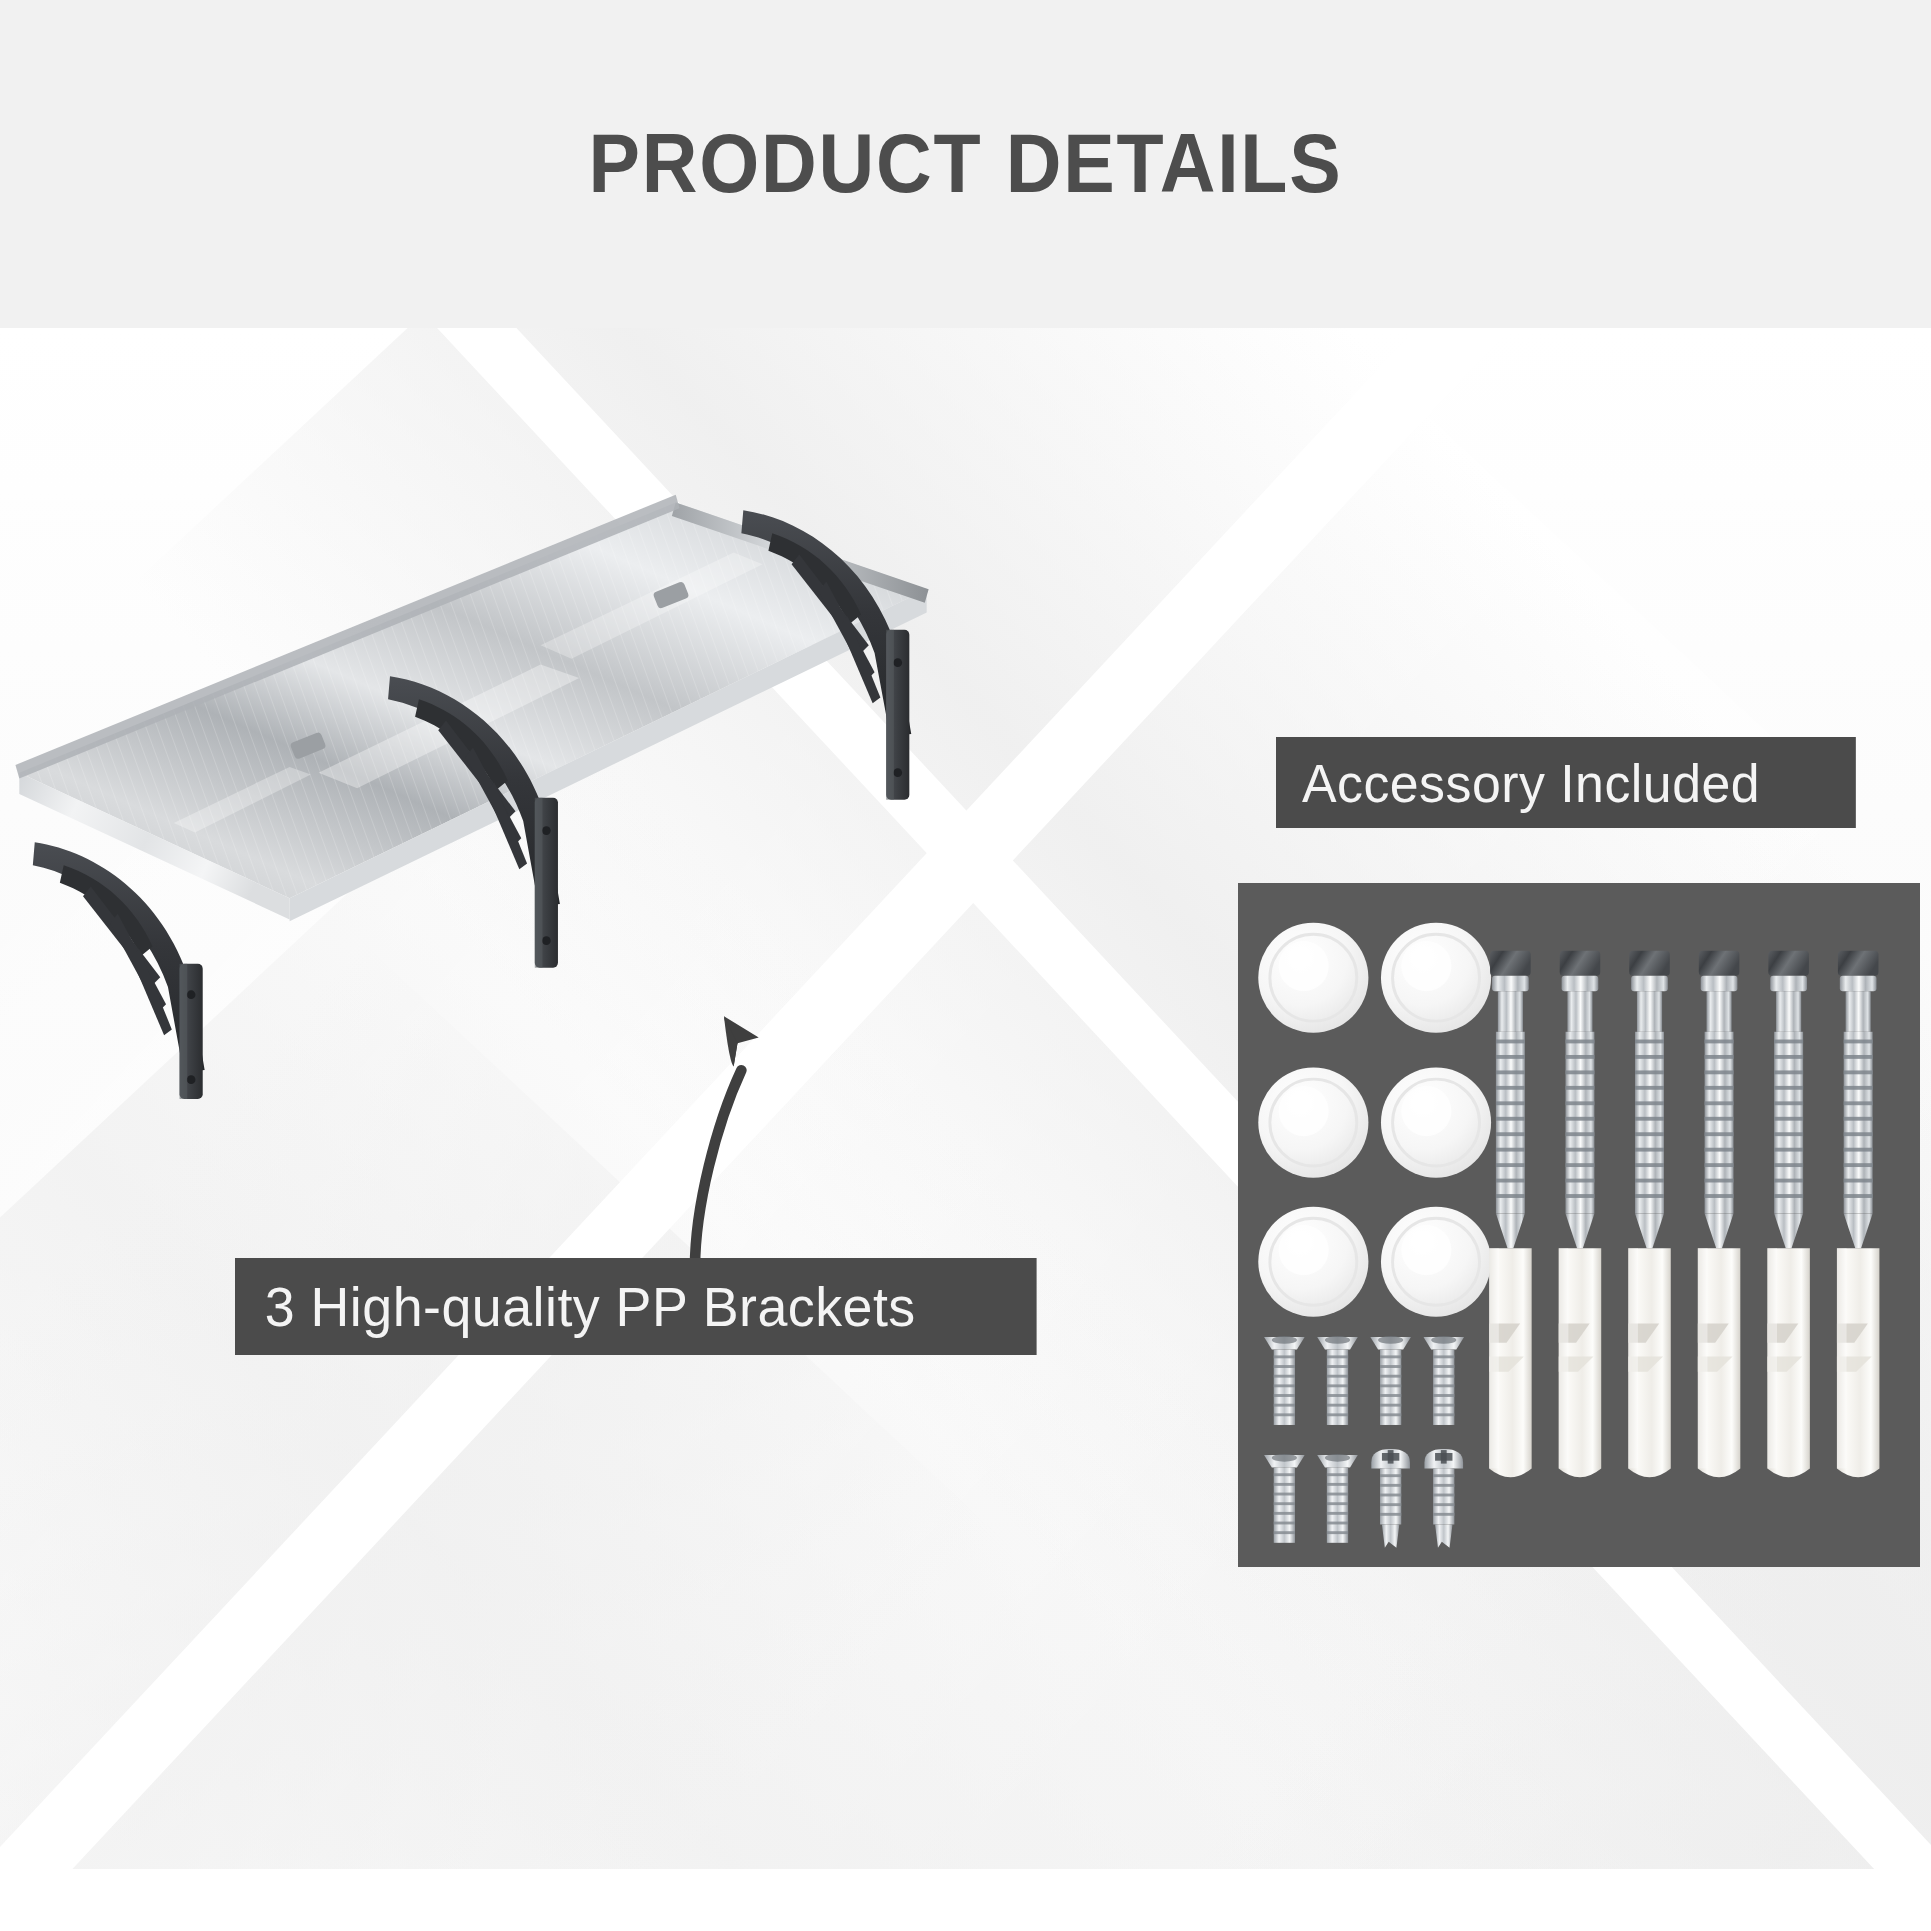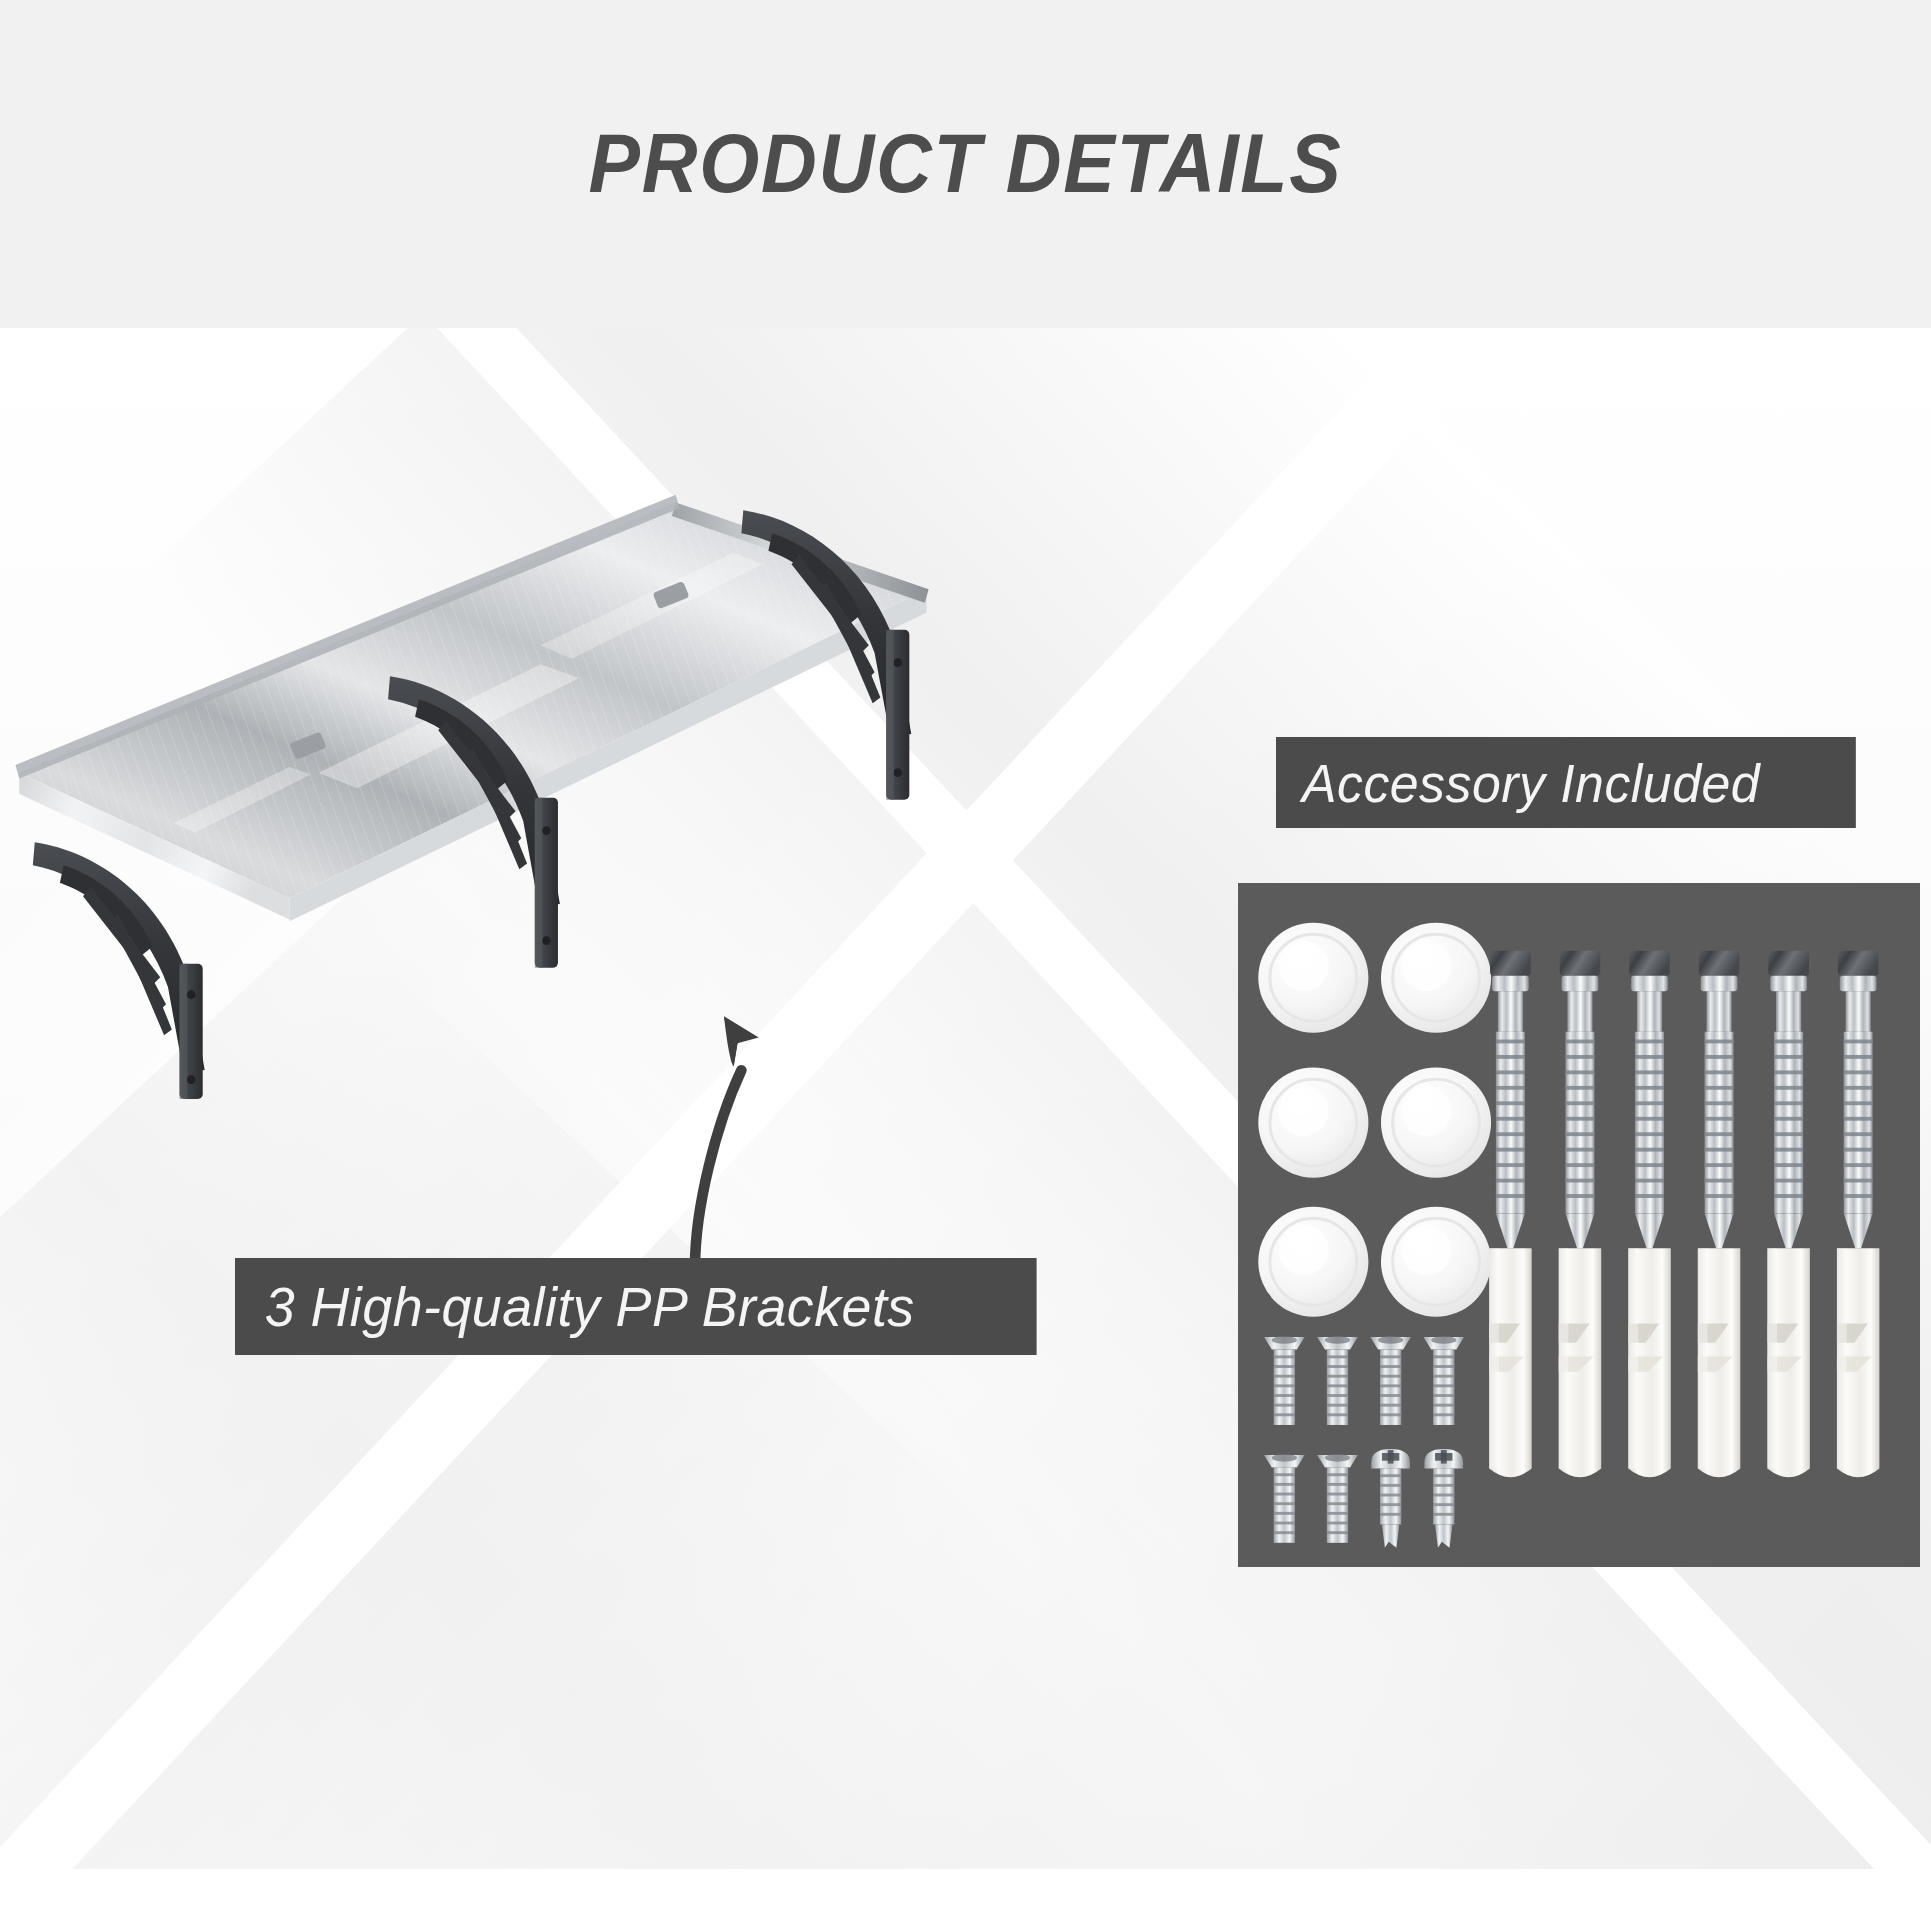--- a/index.html
+++ b/index.html
@@ -9,21 +9,20 @@
   }
   body {
     font-family: "Liberation Sans", sans-serif;
   }
   #page {
     position: relative;
     width: 1931px;
     height: 1869px;
     overflow: hidden;
     background: #fdfdfd;
-    font-style: italic;
   }
 
   
   .header-band {
     position: absolute;
     left: 0; top: 0;
     width: 1931px;
     height: 328px;
     background: #f1f1f1;
   }

